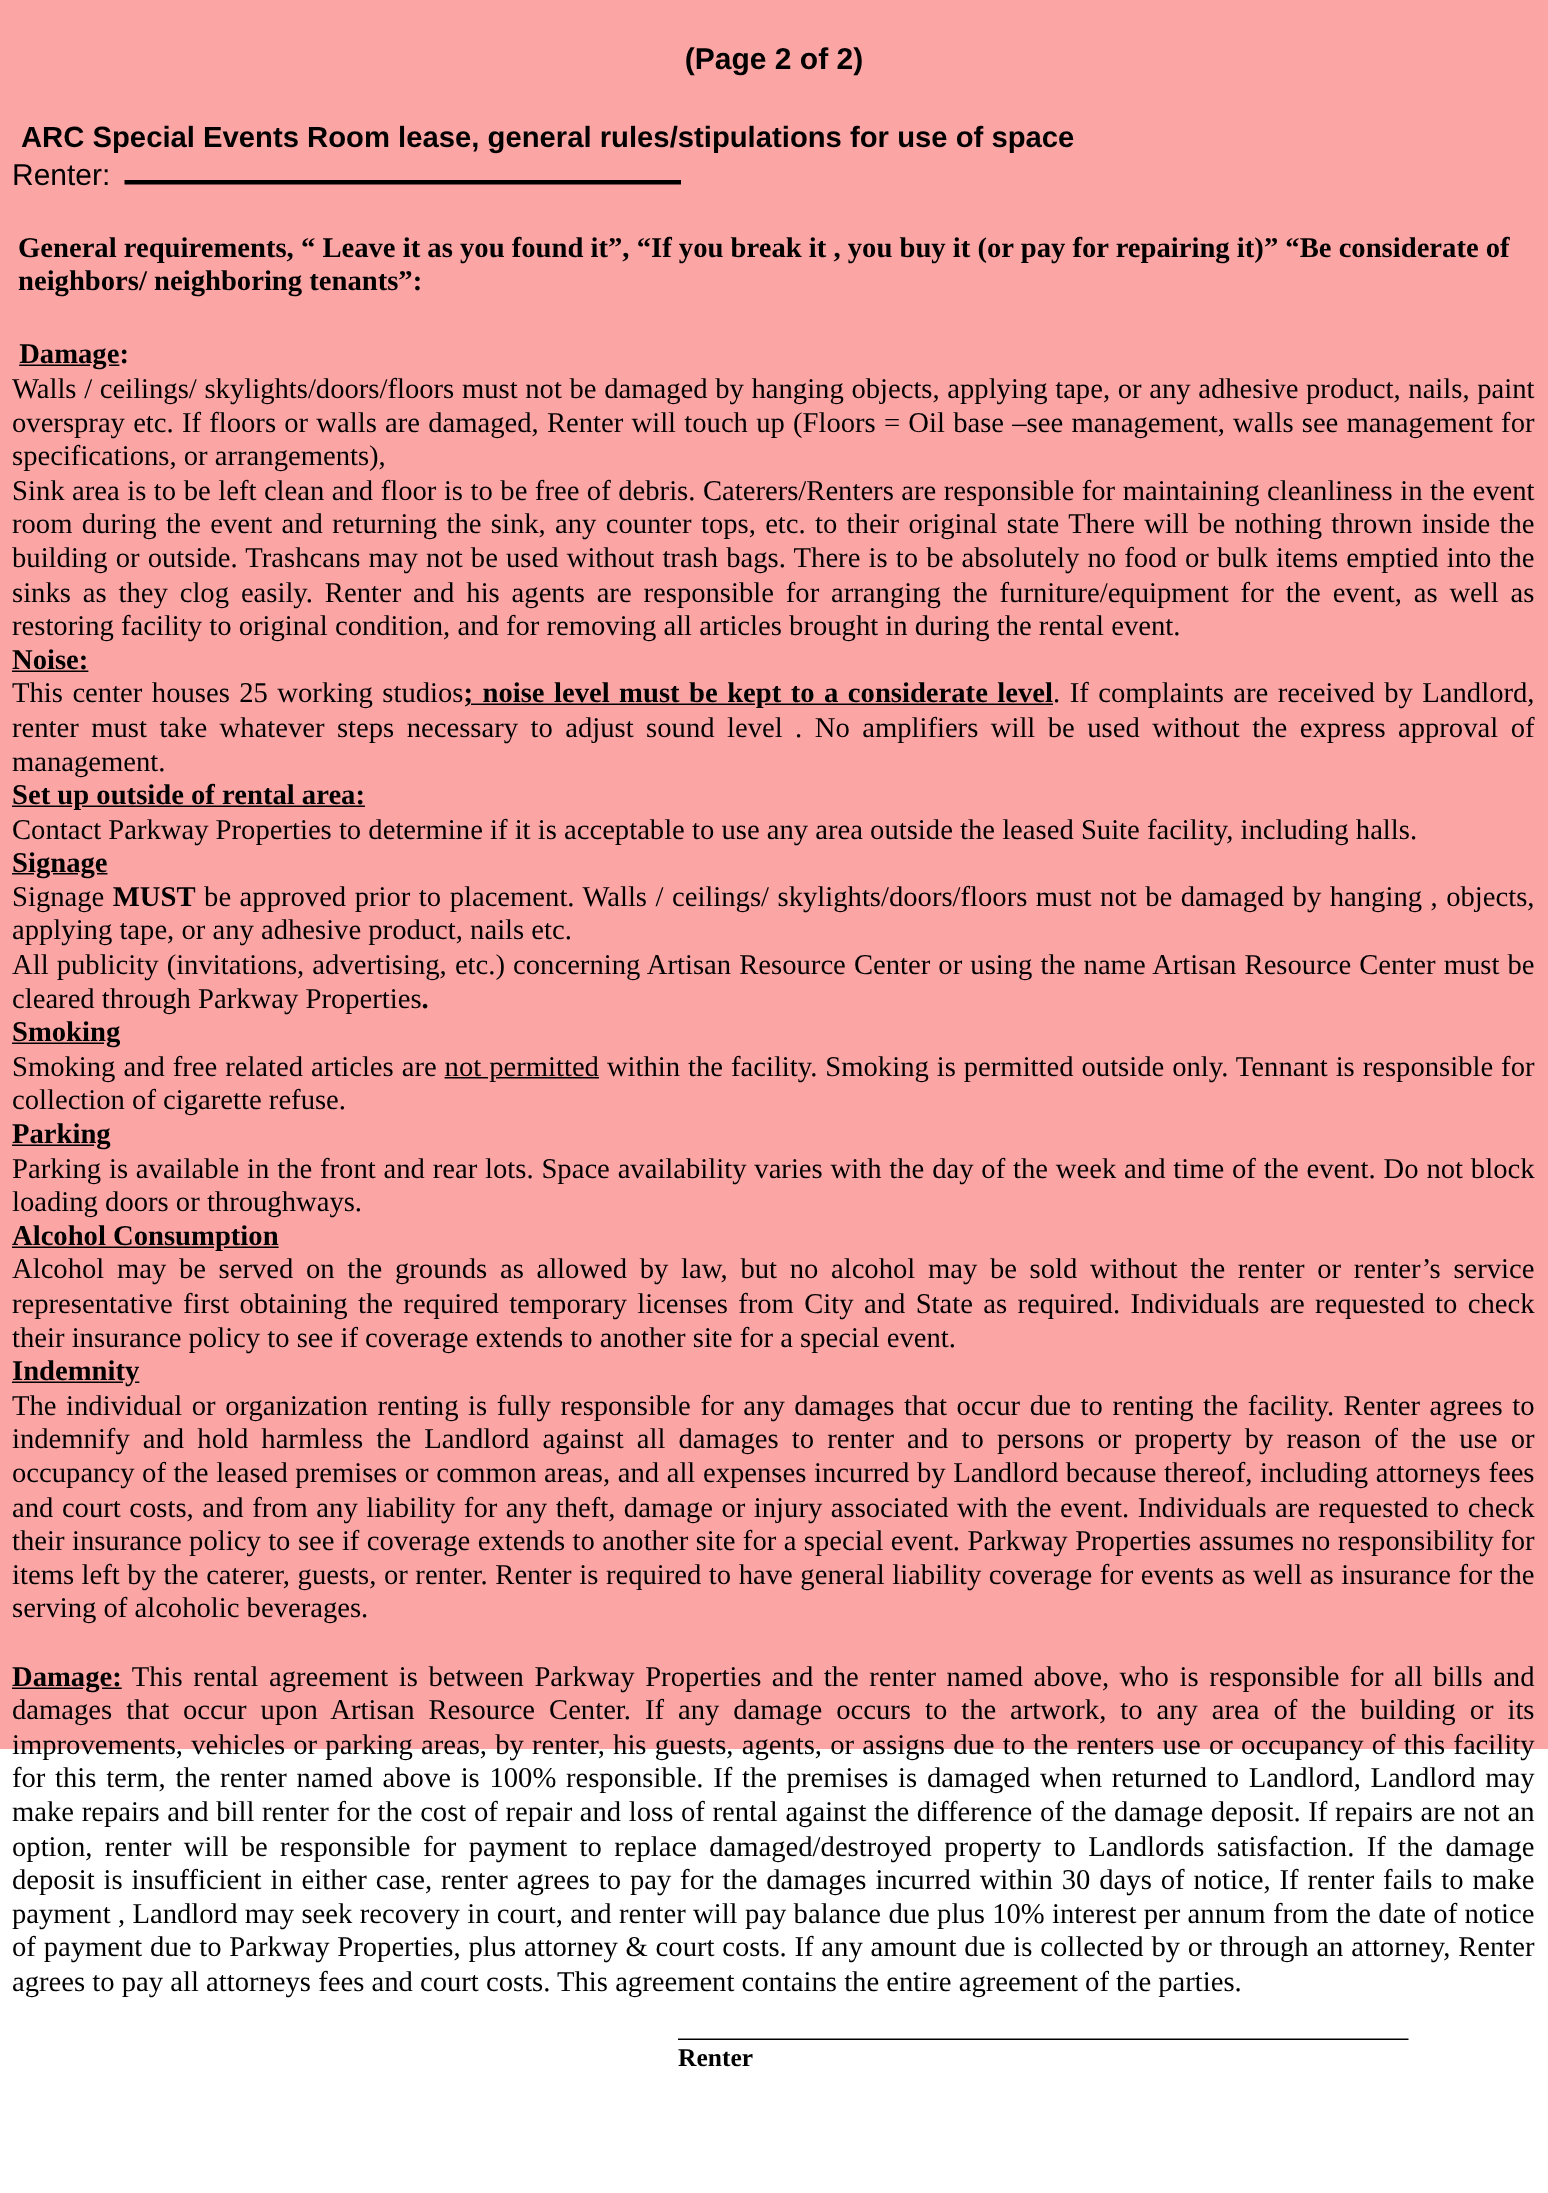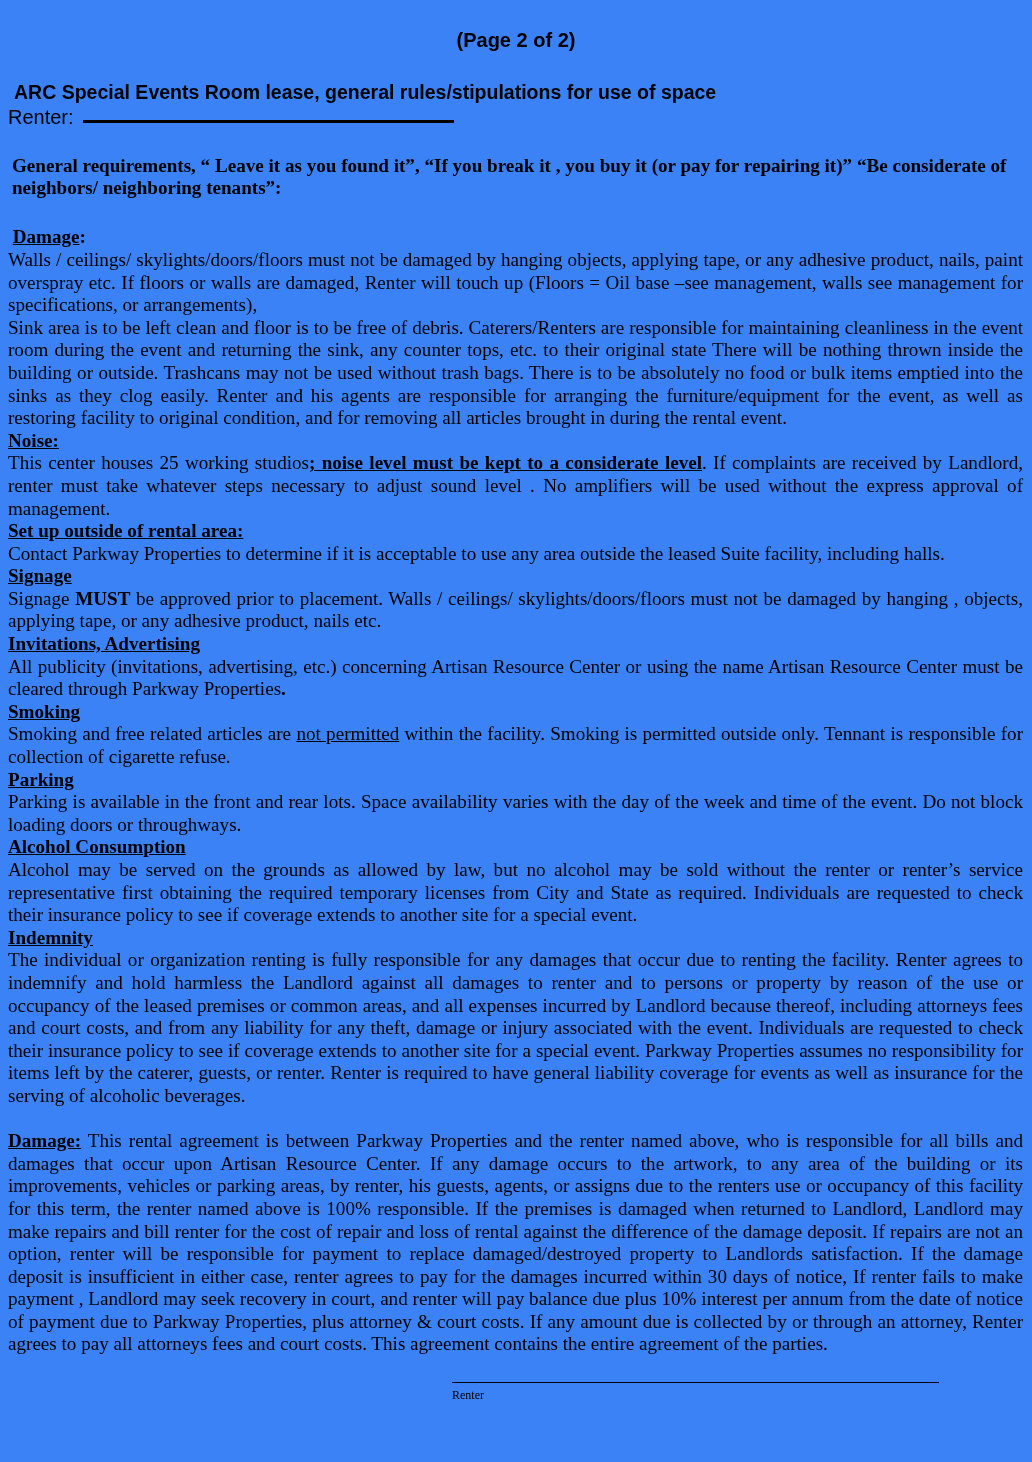--- a/index.html
+++ b/index.html
@@ -11,22 +11,22 @@
   body {
     width: 1032px;
     height: 1462px;
     font-family: "Liberation Serif", "DejaVu Serif", serif;
     color: #000000;
     overflow: hidden;
   }
   .page {
     position: relative;
     width: 1032px;
-    height: 1462px;
-    background: #3b82f6;
+    height: 1166px;
+    background: #fca5a5;
   }
 
   
   .page-number {
     text-align: center;
     font-family: "Liberation Sans", "DejaVu Sans", sans-serif;
     font-weight: bold;
     font-size: 20px;
     letter-spacing: 0px;
     padding-top: 29px;
@@ -102,23 +102,24 @@
     margin-left: 452px;
   }
   .sig-block { margin-top: 0; }
   .sig-rule {
     height: 1px;
     background: #000;
   }
   .sig-rule.renter { width: 487px; }
   .sig-label {
     font-family: "Liberation Serif", "DejaVu Serif", serif;
-    font-size: 12px;
+    font-size: 17px;
     line-height: 20px;
     padding-top: 2px;
+    font-weight: bold;
   }
 </style>
 </head>
 <body>
 
 <div class="page">
 
   <div class="page-number">(Page 2 of 2)</div>
 
   <div class="doc-title">ARC Special Events Room lease, general rules/stipulations for use of space</div>
@@ -151,23 +152,20 @@
     <p class="sec-head">
       <span class="u">Set up outside of rental area:</span>
     </p>
     <p class="para">Contact Parkway Properties to determine if it is acceptable to use any area outside the leased Suite facility, including halls.</p>
 
     <p class="sec-head">
       <span class="u">Signage</span>
     </p>
     <p class="para"><span>Signage </span><span class="b">MUST</span><span>  be approved prior to placement. Walls / ceilings/ skylights/doors/floors must not be damaged by hanging  , objects, applying tape, or any adhesive product, nails etc.</span></p>
 
-    <p class="sec-head">
-      <span class="u">Invitations, Advertising</span>
-    </p>
     <p class="para"><span>All publicity (invitations, advertising, etc.) concerning Artisan Resource Center or using the name Artisan Resource Center must be cleared through Parkway Properties</span><span class="b">.</span></p>
 
     <p class="sec-head">
       <span class="u">Smoking</span>
     </p>
     <p class="para"><span>Smoking and free related articles are </span><span class="u">not permitted</span><span> within the facility. Smoking is permitted outside only. Tennant is responsible for collection of cigarette refuse.</span></p>
 
     <p class="sec-head">
       <span class="u">Parking</span>
     </p>

